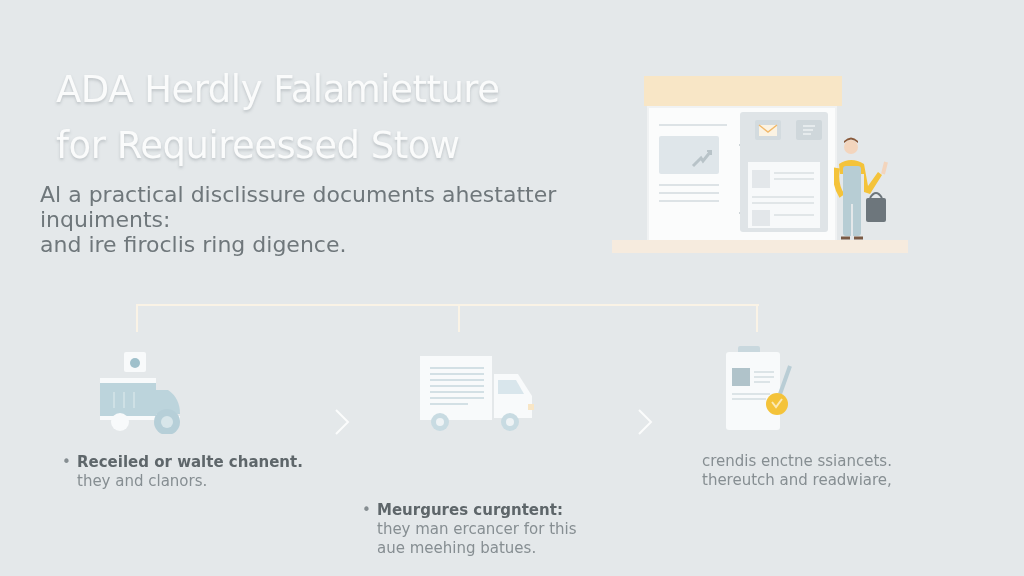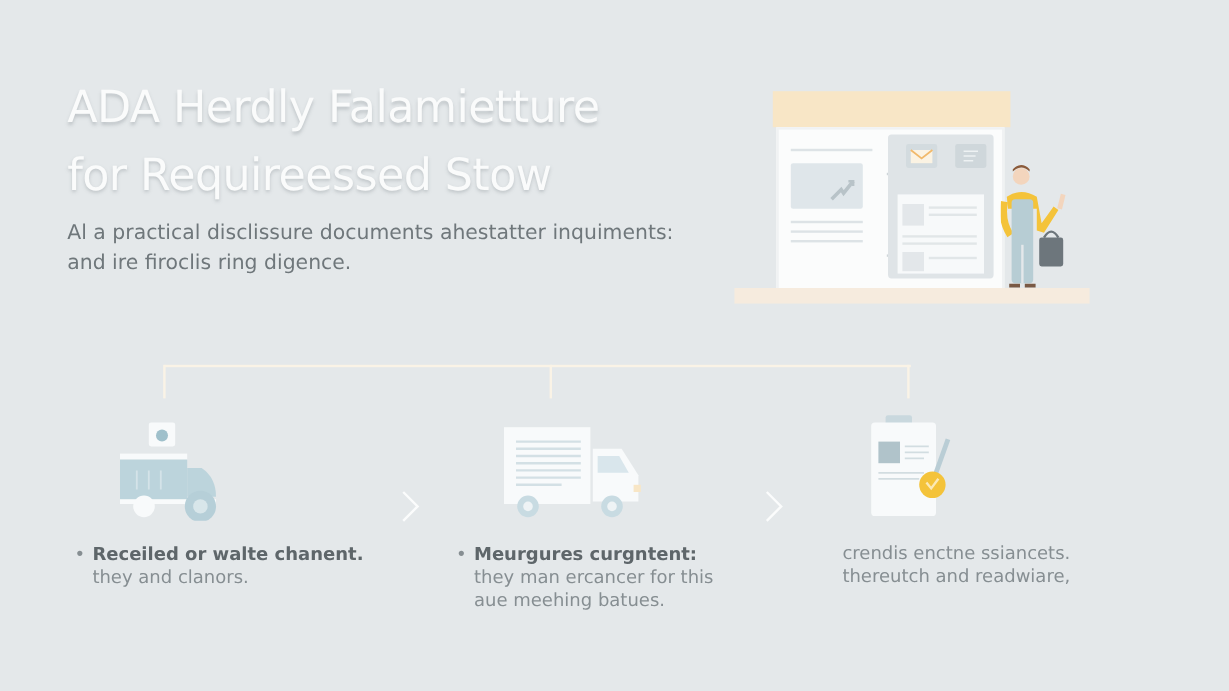--- a/index.html
+++ b/index.html
@@ -9,22 +9,22 @@
     font-family: "DejaVu Sans", "Liberation Sans", sans-serif;
     position: relative;
   }
   .hero-title {
     position: absolute; left: 56px; top: 62px;
     font-size: 37px; line-height: 56px; color: #fafbfb; font-weight: 500;
     letter-spacing: -0.5px;
     text-shadow: 0 2px 3px rgba(120,130,135,0.35);
   }
   .hero-sub {
-    position: absolute; left: 56px; top: 182px; width: 520px;
-    font-size: 17px; line-height: 25px; color: #6f777b;
+    position: absolute; left: 40px; top: 182px; width: 520px;
+    font-size: 22px; line-height: 25px; color: #6f777b;
   }
   
   .illus { position: absolute; left: 612px; top: 74px; width: 300px; height: 182px; }
   .awning { position: absolute; left: 32px; top: 2px; width: 198px; height: 30px; background: #f8e6c6; }
   .board { position: absolute; left: 35px; top: 32px; width: 190px; height: 140px; background: #fbfcfc; border: 2px solid #f0f2f3; }
   .floor { position: absolute; left: 0; top: 166px; width: 296px; height: 13px; background: #f6ebde; }
   .panel-right { position: absolute; left: 128px; top: 38px; width: 88px; height: 120px; background: #dfe4e7; border-radius: 3px; }
   .line { position: absolute; height: 2px; background: #dde3e6; }
   .chart-box { position: absolute; left: 47px; top: 62px; width: 60px; height: 38px; background: #dfe6ea; border-radius: 2px; }
   .bracket { position: absolute; left: 127px; top: 70px; width: 4px; height: 70px; border: 2px solid #cfd6d9; border-left: none; }
@@ -147,21 +147,21 @@
   <path d="M2 2 L14 14 L2 26" stroke="#fbfcfc" stroke-width="2" fill="none"></path>
 </svg>
 <svg class="chev" style="left:637px;" viewBox="0 0 16 28">
   <path d="M2 2 L14 14 L2 26" stroke="#fbfcfc" stroke-width="2" fill="none"></path>
 </svg>
 
 <div class="step" style="left:62px;">
   <div class="head">Receiled or walte chanent.</div>
   <div class="body">they and clanors.</div>
 </div>
-<div class="step" style="left:380px;">
+<div class="step" style="left:362px;margin-top:48px;">
   <div class="head">Meurgures curgntent:</div>
   <div class="body">they man ercancer for this</div>
   <div class="body">aue meehing batues.</div>
 </div>
 <div class="step" style="left:687px;">
   <div class="body">crendis enctne ssiancets.</div>
   <div class="body">thereutch and readwiare,</div>
 </div>
 
 </body></html>

